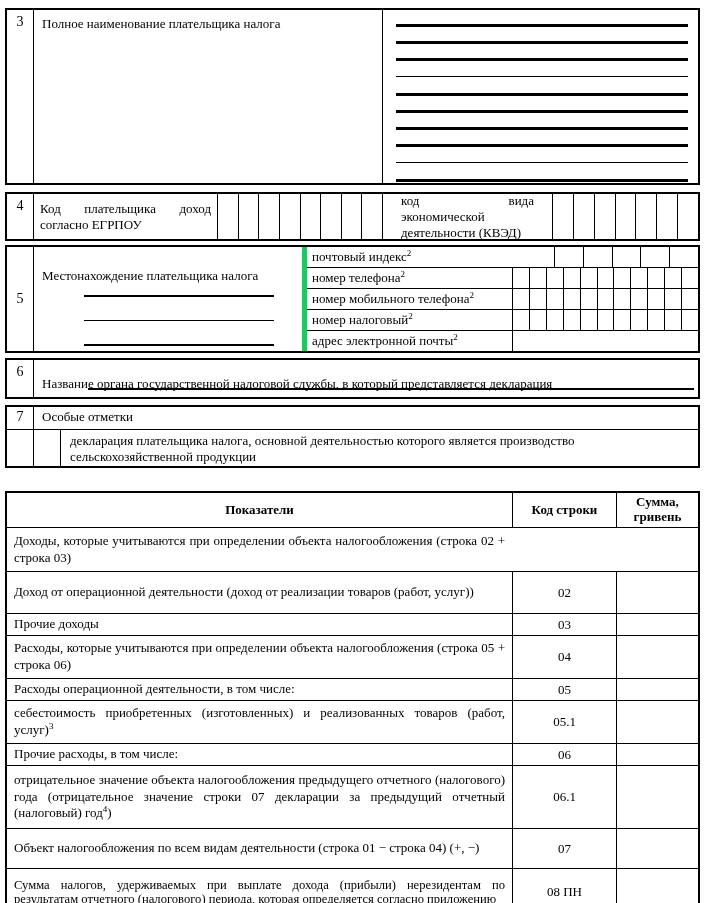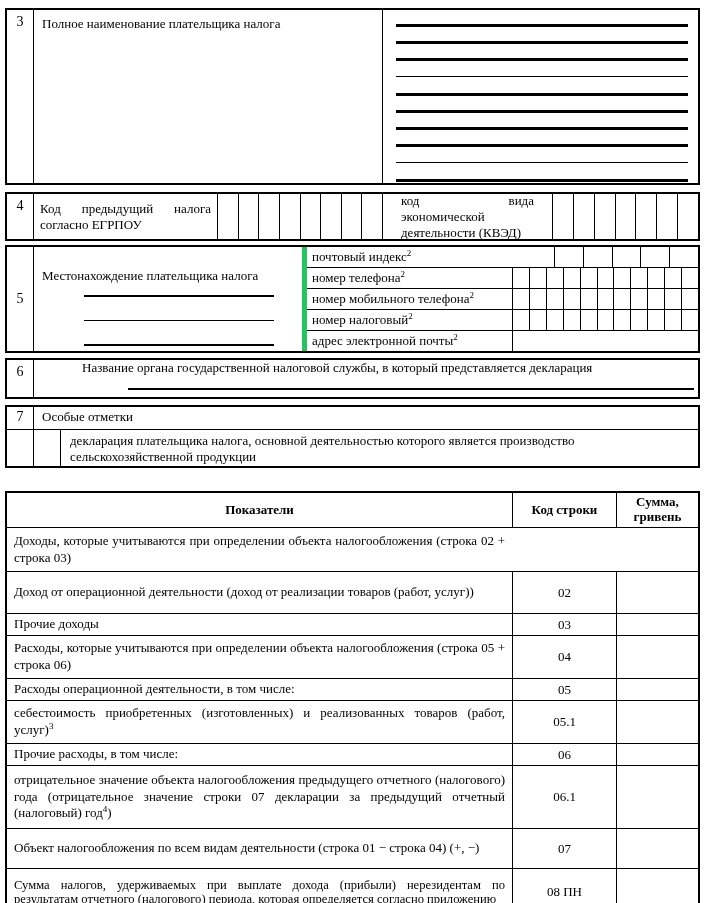--- a/index.html
+++ b/index.html
@@ -40,21 +40,21 @@
   .s5-sub { flex:1 1 auto; border-left:5px solid #22c55e; display:flex; flex-direction:column; }
   .c-row { flex:1 1 0; display:flex; }
   .c-row + .c-row { border-top:1px solid #000; }
   .c-row .c-label { flex:1 1 auto; padding:2px 4px 0 5px; }
   .c-row .c-label.fixed { flex:0 0 205px; }
   .c-row .comb { flex:1 1 auto; }
   .c-cells5 { flex:0 0 94px; margin-left:auto; }
   .c-empty { flex:1 1 auto; border-left:1px solid #000; }
 
   
-  .s6-content { flex:1 1 auto; position:relative; padding:0 8px 0 8px;margin-left:40px; }
+  .s6-content { flex:1 1 auto; position:relative; padding:16px 8px 0 8px; }
   .s6-underline { position:absolute; left:54px; right:4px; bottom:7px; border-top:2.5px solid #000; }
 
   
   .s7-col { flex:1 1 auto; display:flex; flex-direction:column; }
   .s7-rowA { flex:0 0 23px; display:flex; border-bottom:1px solid #000; }
   .s7-rowA .lbl { padding:2px 8px; }
   .s7-rowB { flex:1 1 auto; display:flex; }
   .s7-chk { flex:0 0 27px; border-right:1px solid #000; }
   .s7-note { flex:1 1 auto; padding:3px 8px 0 9px; }
   .s7-numcell { width:27px; flex:0 0 27px; border-right:1px solid #000; }
@@ -92,21 +92,21 @@
         <div class="wline" style="border-top-width: 3px;"></div>
         <div class="wline" style="border-top-width: 3px;"></div>
         <div class="wline" style="border-top-width: 1px;"></div>
         <div class="wline" style="border-top-width: 3px;"></div>
       </div>
   </div>
 
   <div class="box" style="top:192px;height:49px;">
     <div class="num">4</div>
     <div class="s4-label">
-      <span class="jtext">Код предыдущий налога согласно ЕГРПОУ</span>
+      <span class="jtext">Код плательщика доход согласно ЕГРПОУ</span>
     </div>
     <div class="comb s4-comb1">
         <div class="cell"></div>
         <div class="cell"></div>
         <div class="cell"></div>
         <div class="cell"></div>
         <div class="cell"></div>
         <div class="cell"></div>
         <div class="cell"></div>
         <div class="cell"></div>

